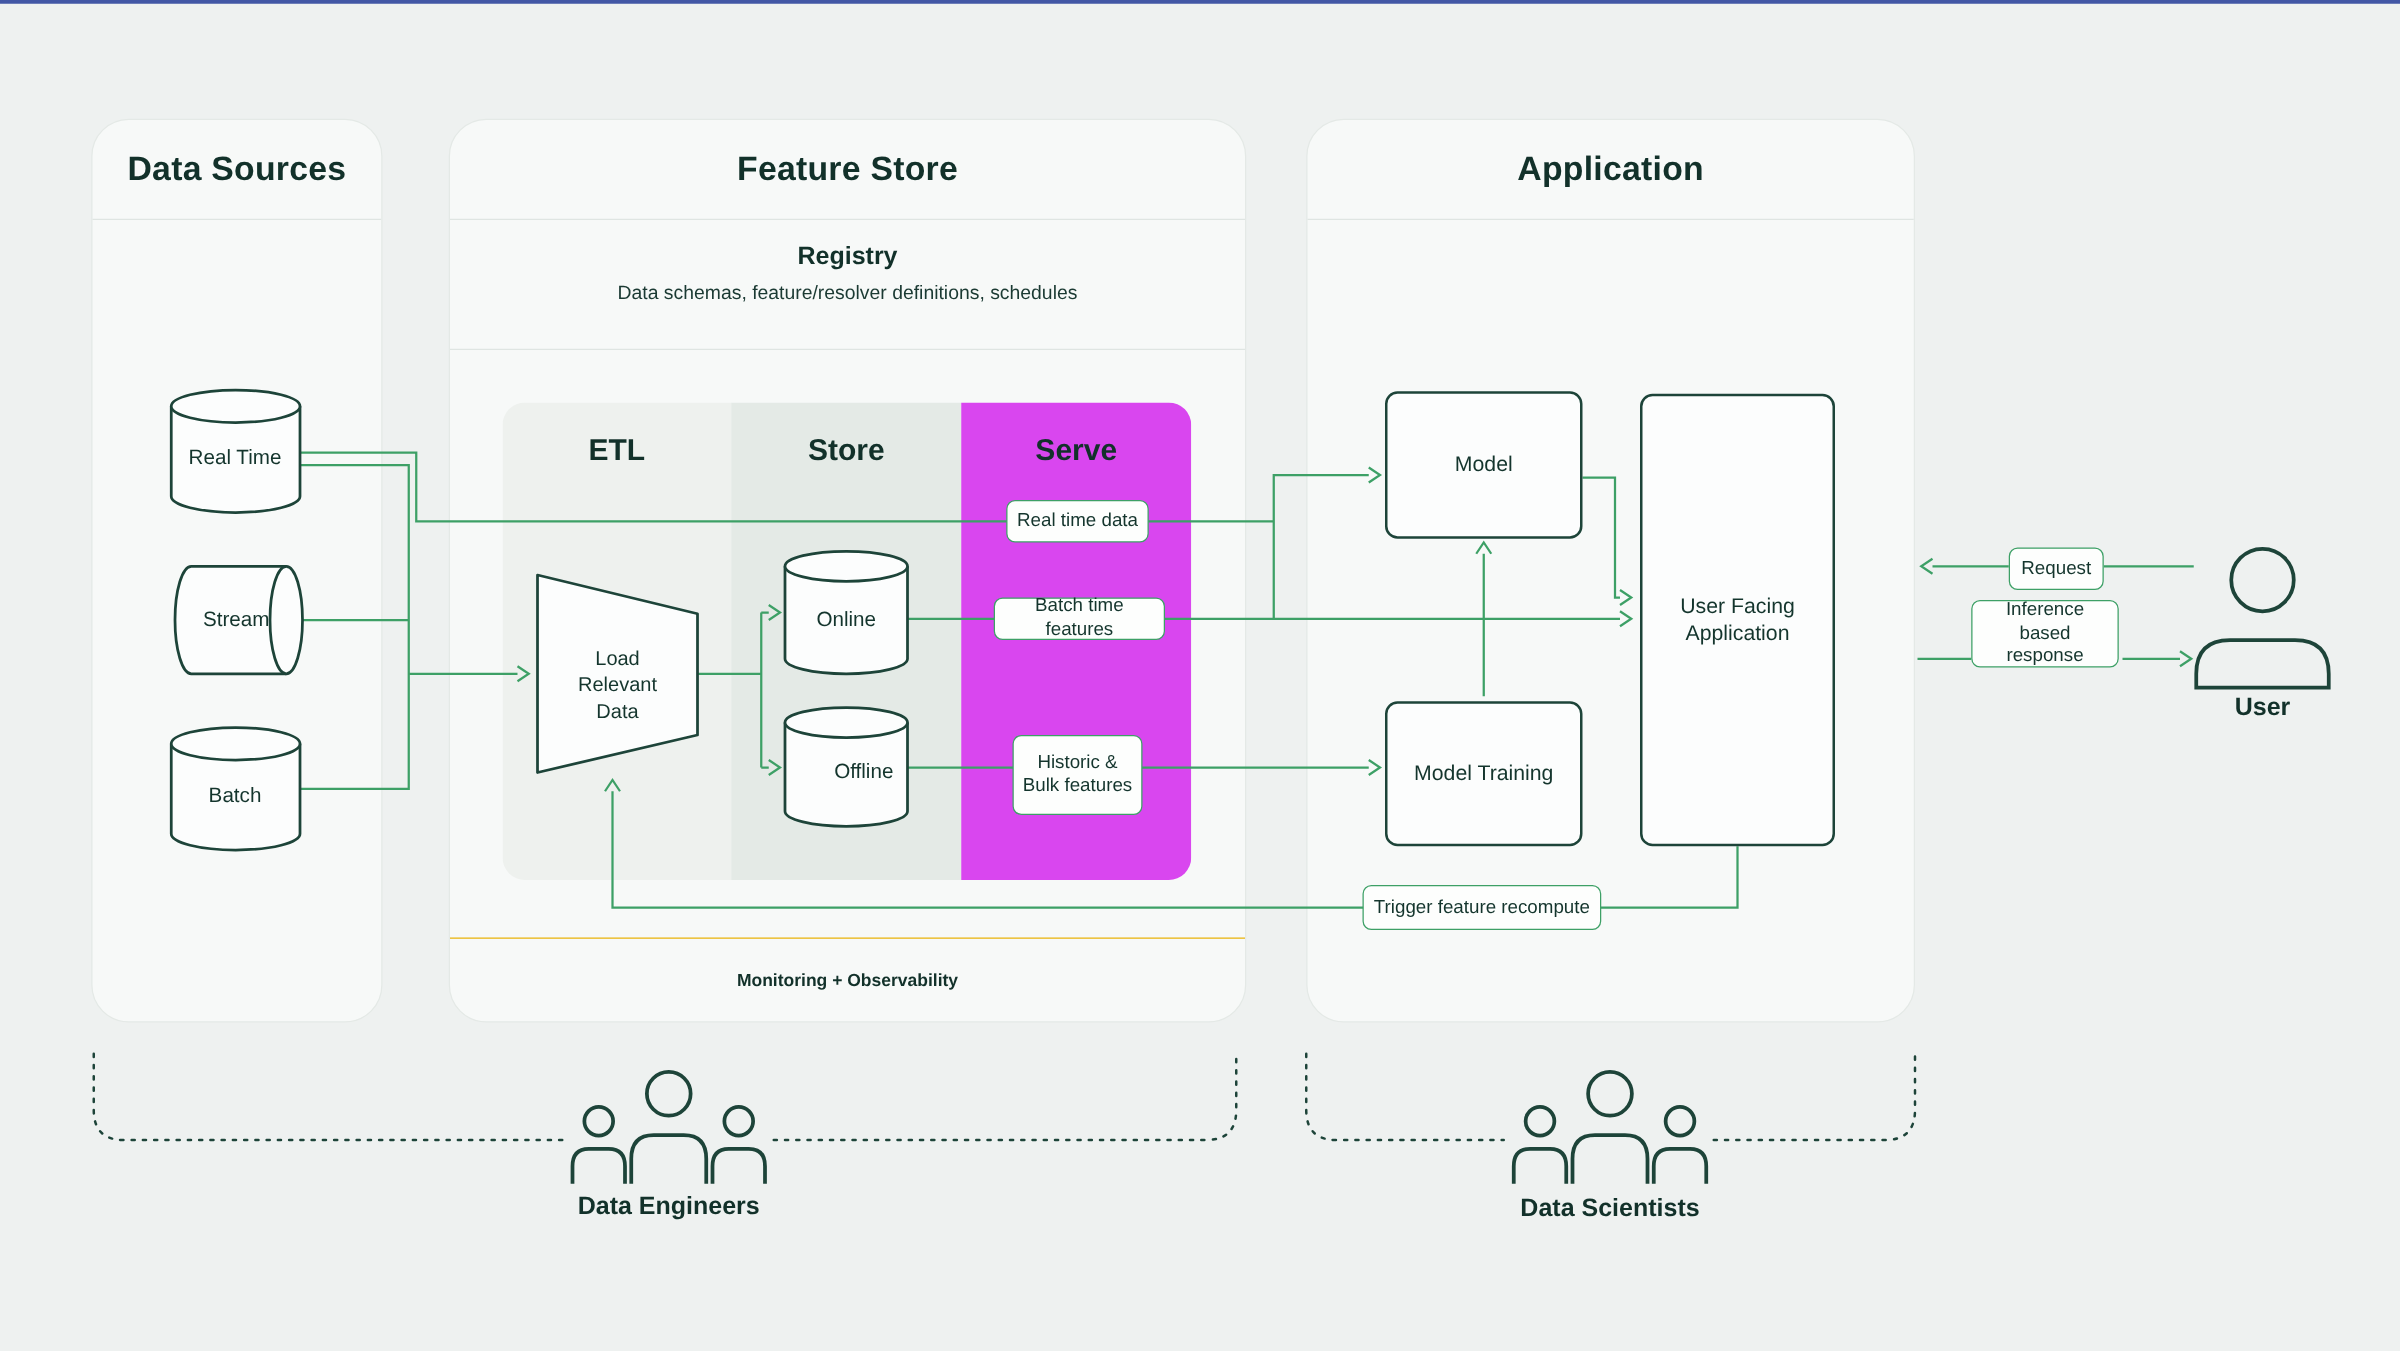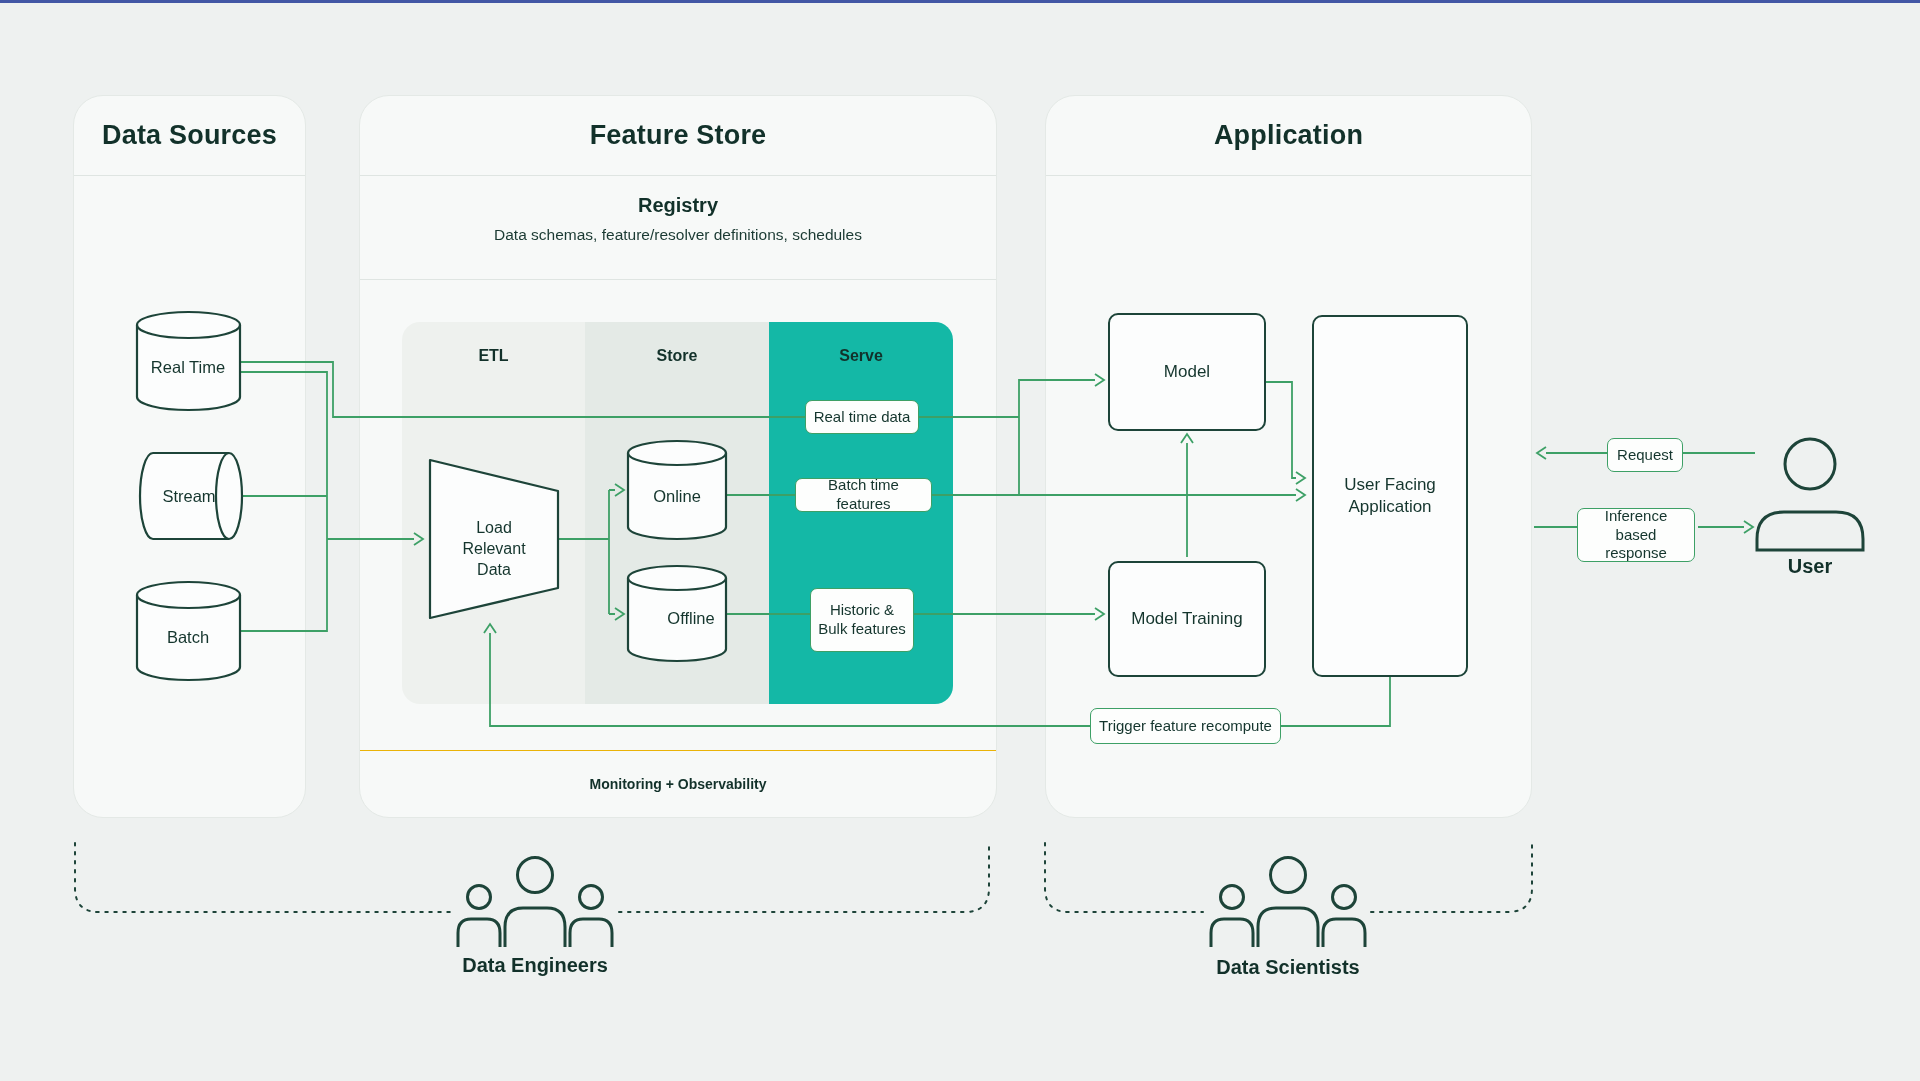--- a/index.html
+++ b/index.html
@@ -8,24 +8,24 @@
   .panel{position:absolute;background:#f7f9f8;border:1px solid #e4e9e6;border-radius:30px;z-index:1;box-sizing:border-box;}
   .panel-header{height:79px;border-bottom:1px solid #dfe5e2;display:flex;align-items:center;justify-content:center;
     font-size:27px;font-weight:700;color:#12312a;letter-spacing:.2px;}
   .registry{border-bottom:1px solid #dfe5e2;height:104px;box-sizing:border-box;text-align:center;padding-top:18px;}
   .registry-title{font-size:20px;font-weight:700;color:#12312a;margin-bottom:9px;}
   .registry-sub{font-size:15.5px;color:#1b3a33;}
   .fs-footer{position:absolute;left:0;right:0;top:654px;bottom:0;border-top:1px solid #eab308;
     display:flex;align-items:center;justify-content:center;font-size:14px;font-weight:700;color:#12312a;}
   .etl-group{position:absolute;left:402px;top:322px;width:551px;height:382px;border-radius:18px;overflow:hidden;display:flex;z-index:2;}
   .col{height:100%;box-sizing:border-box;padding-top:25px;text-align:center;}
-  .col-title{font-size:16px;font-weight:700;color:#12312a;}
+  .col-title{font-size:24px;font-weight:700;color:#12312a;}
   .col-etl{width:183px;background:#eef1ee;}
   .col-store{width:184px;background:#e4eae6;}
-  .col-serve{width:184px;background:#14b8a6;}
+  .col-serve{width:184px;background:#d946ef;}
   svg.overlay{position:absolute;left:0;top:0;z-index:3;pointer-events:none;}
   .node{position:absolute;border:2.2px solid #1d4439;border-radius:10px;background:#fcfdfd;display:flex;align-items:center;
     justify-content:center;text-align:center;color:#14352d;font-size:17px;line-height:1.3;z-index:4;box-sizing:border-box;}
   .chip{position:absolute;border:1.8px solid #3da066;border-radius:7px;background:#fdfefd;display:flex;align-items:center;
     justify-content:center;text-align:center;color:#14352d;font-size:15px;line-height:1.25;z-index:4;box-sizing:border-box;padding:16px 6px;}
   .lbl{position:absolute;transform:translate(-50%,-50%);color:#14352d;font-size:16.5px;white-space:nowrap;z-index:4;text-align:center;}
   .lbl-wrap{position:absolute;color:#14352d;font-size:16px;line-height:1.3;z-index:4;text-align:center;white-space:normal;}
   .role-label{position:absolute;width:300px;text-align:center;font-size:20px;font-weight:700;color:#12312a;z-index:4;}
   .user-label{position:absolute;width:140px;text-align:center;font-size:20px;font-weight:700;color:#12312a;z-index:4;}
 </style>
@@ -185,20 +185,20 @@
   </div>
   <div class="chip" style="left:810px;top:588px;width:104px;height:64px;">
     <span>Historic &amp; Bulk features</span>
   </div>
   <div class="chip" style="left:1090px;top:708px;width:191px;height:36px;">
     <span>Trigger feature recompute</span>
   </div>
   <div class="chip" style="left:1607px;top:438px;width:76px;height:30px;align-items:center;">
     <span>Request</span>
   </div>
-  <div class="chip" style="left:1577px;top:508px;width:118px;height:54px;padding:0 8px;">
+  <div class="chip" style="left:1577px;top:480px;width:118px;height:54px;padding:0 8px;">
     <span>Inference based response</span>
   </div>
 
   <div class="role-label" style="left:385px;top:954px;">Data Engineers</div>
   <div class="role-label" style="left:1138px;top:956px;">Data Scientists</div>
   <div class="user-label" style="left:1740px;top:555px;">User</div>
 </div>
 
 </body></html>

